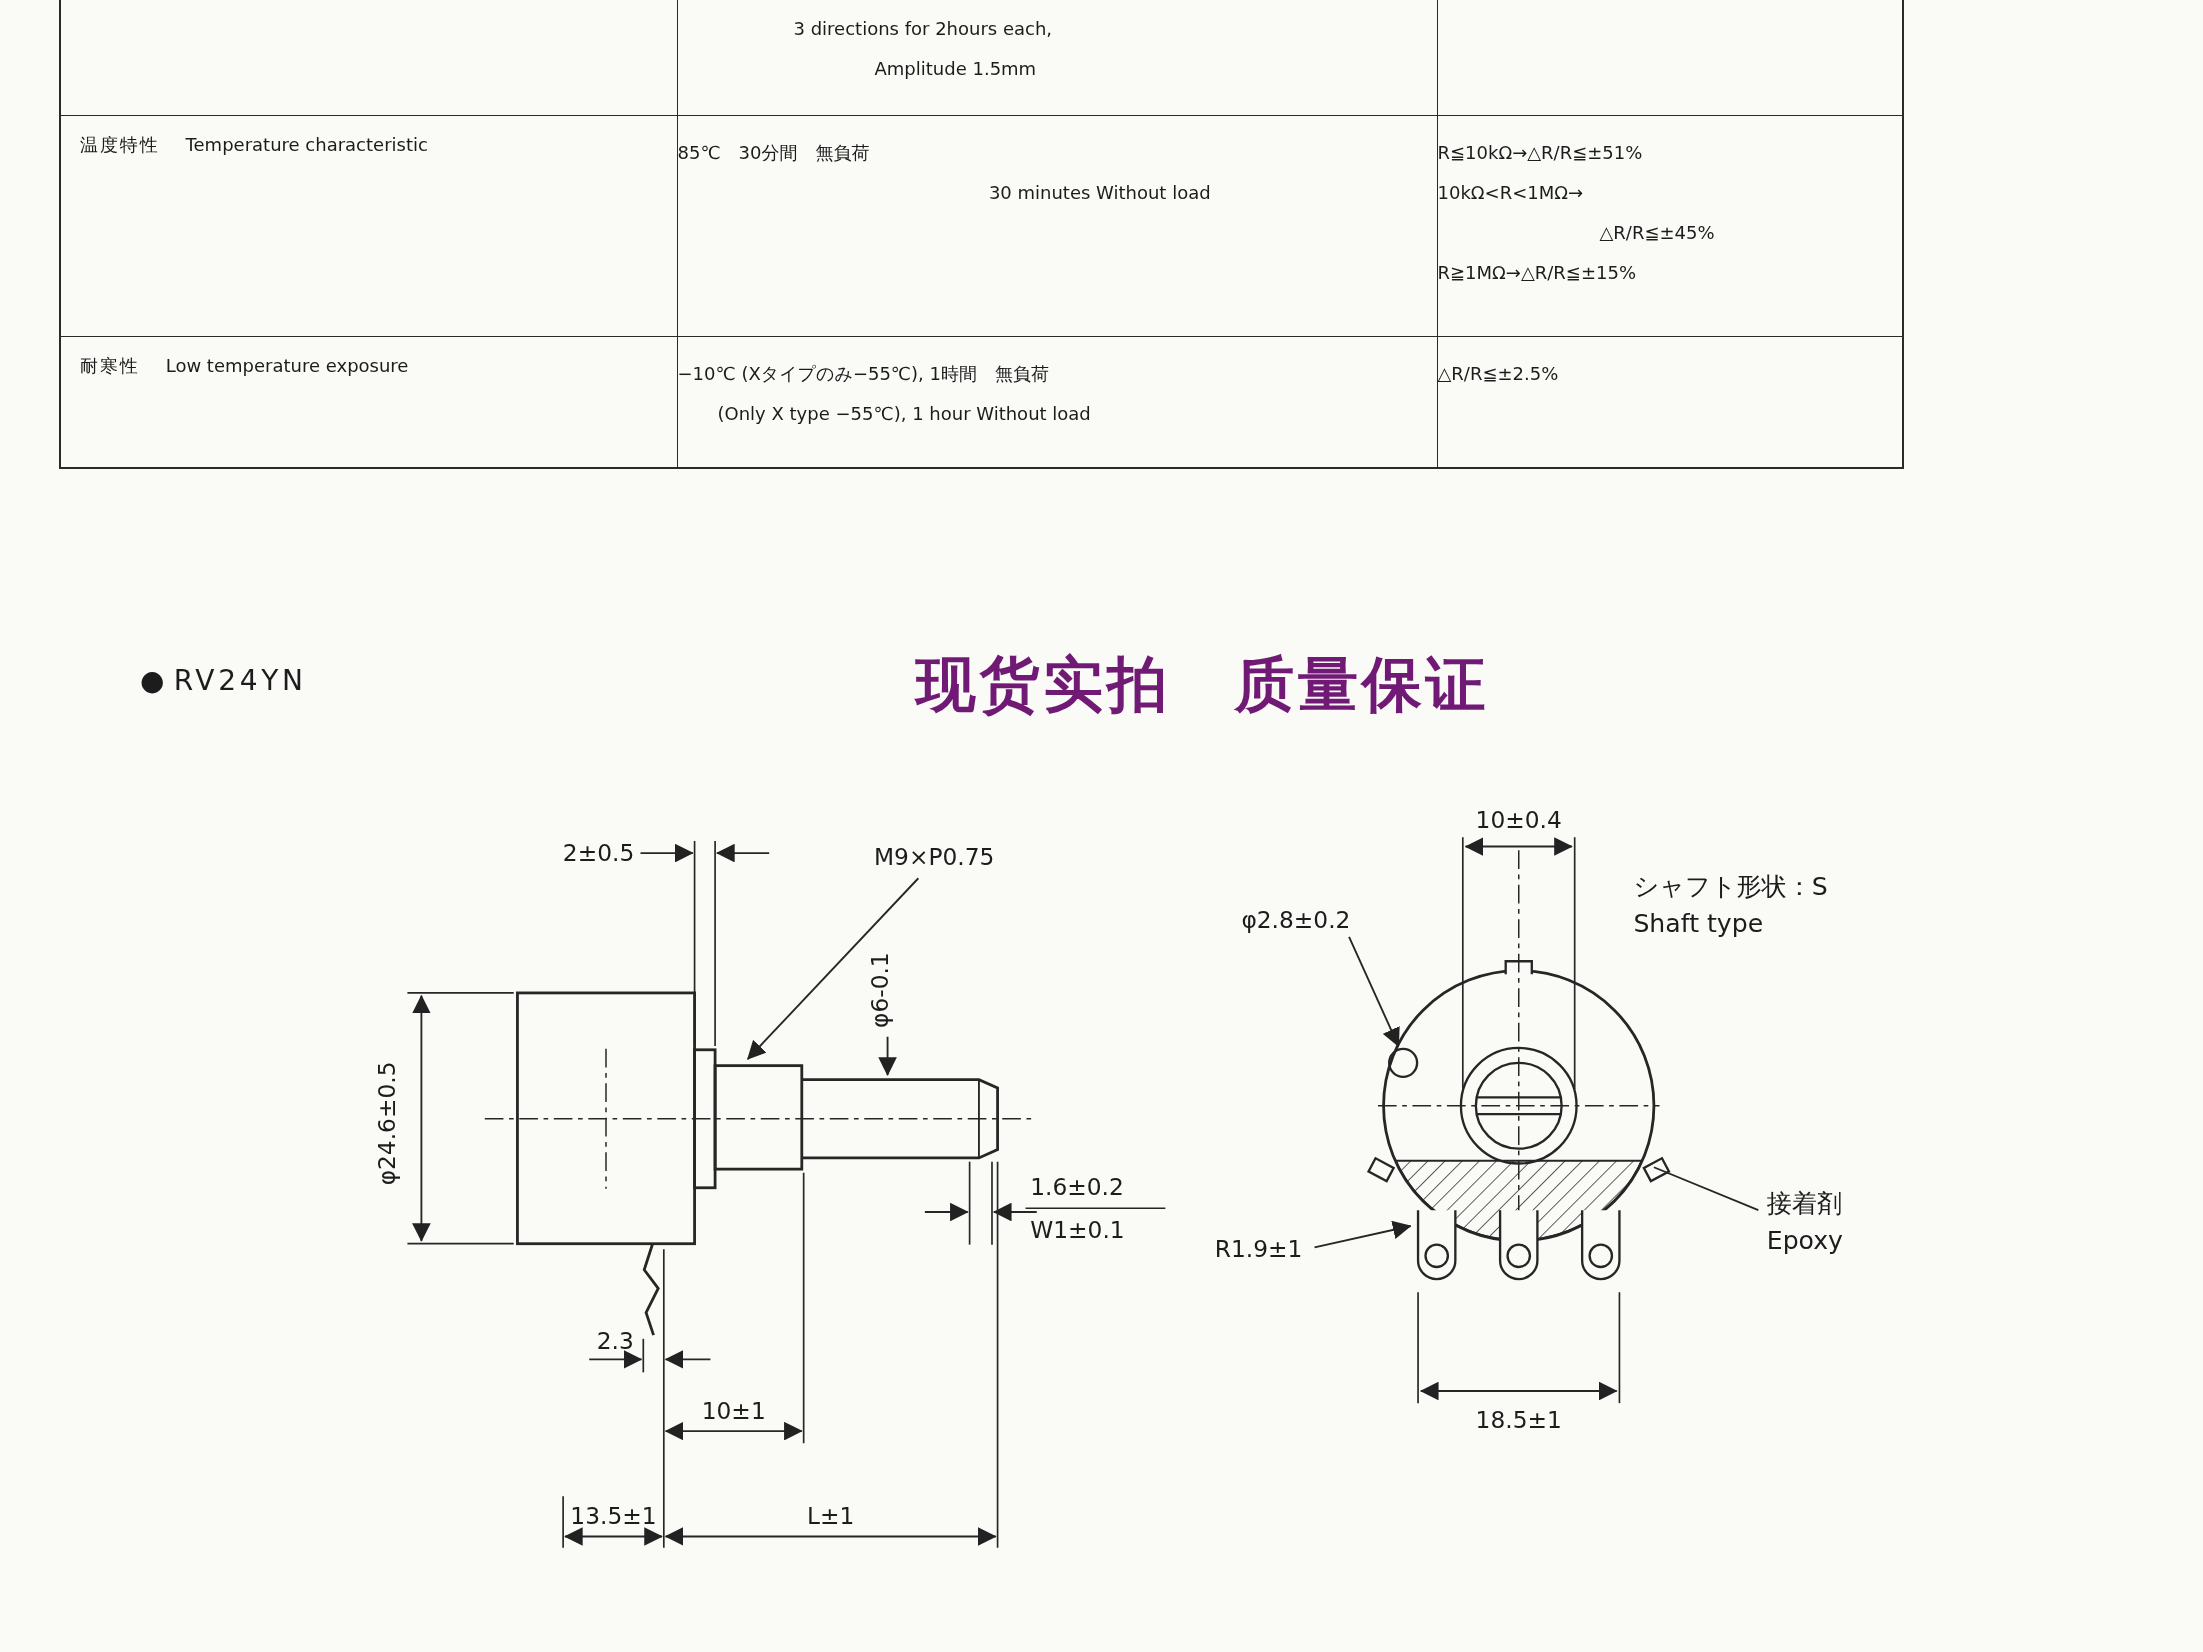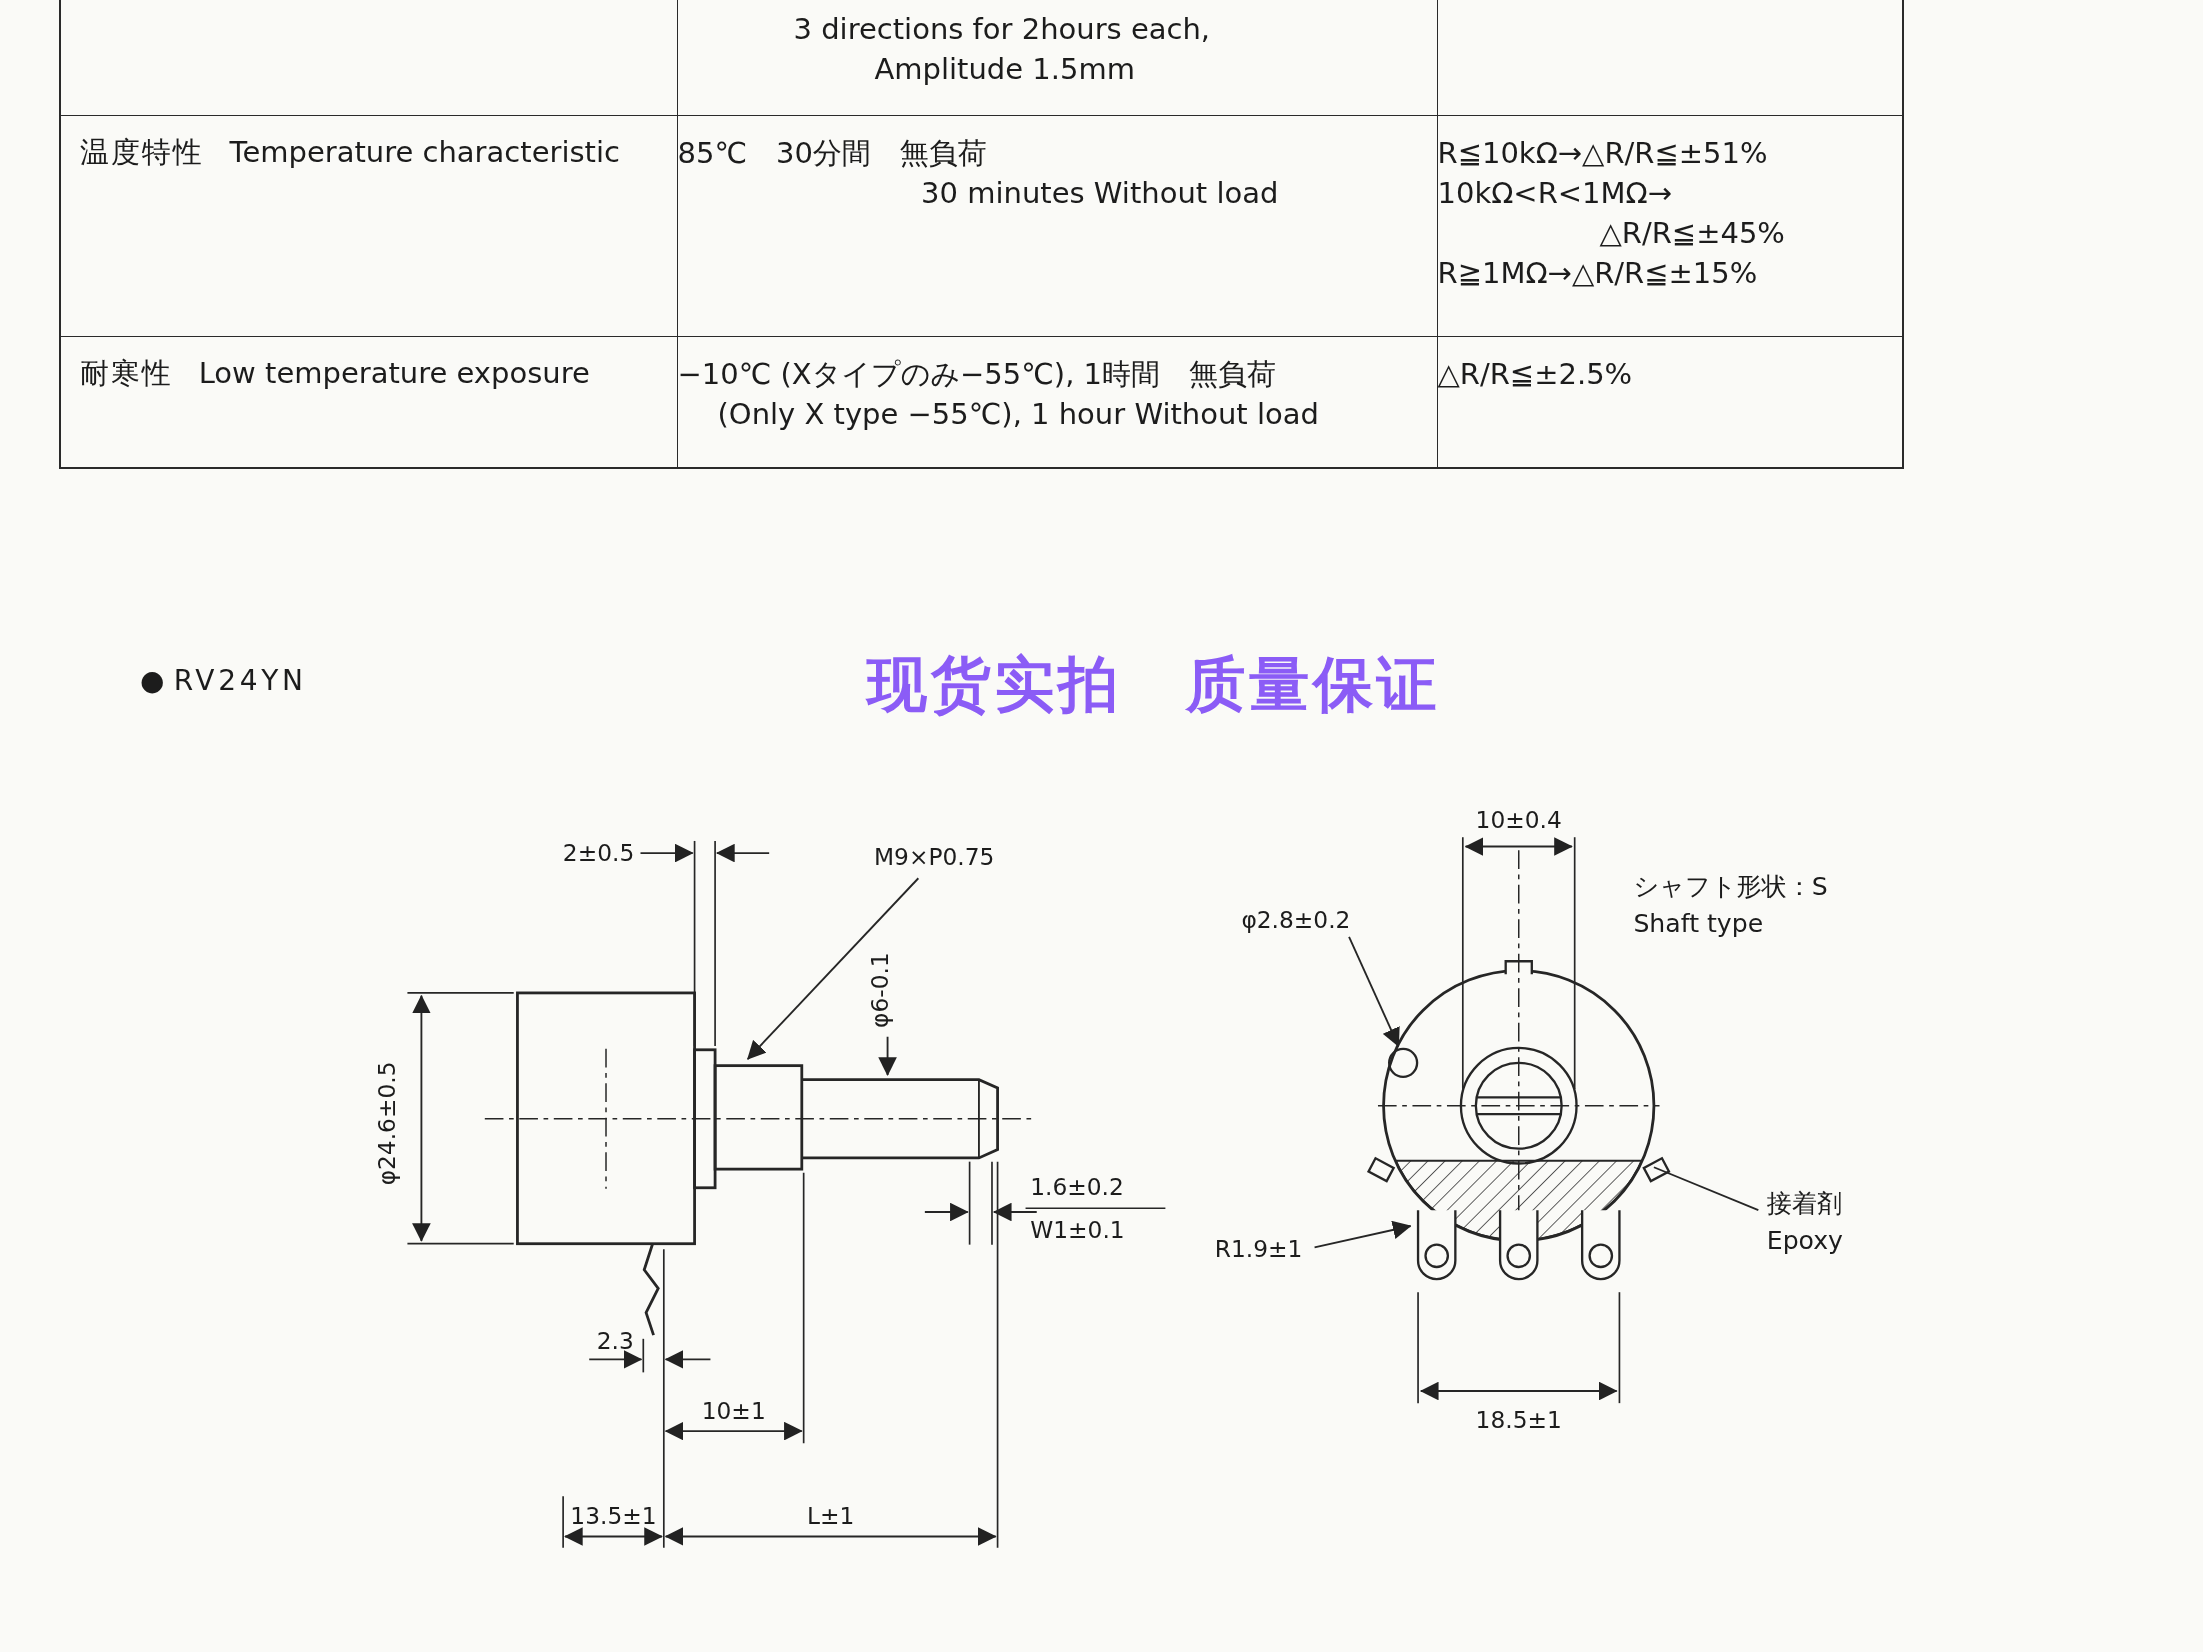--- a/index.html
+++ b/index.html
@@ -14,21 +14,21 @@
   .page{position:absolute;inset:0;}
 
   
   table.spec{
     position:absolute;left:59px;top:0;
     width:1843px;
     border-collapse:collapse;
     border:2.8px solid #2a2a2a;
     border-top:none;
     table-layout:fixed;
-    font-size:29px;
+    font-size:18px;
   }
   table.spec col.c1{width:617px;}
   table.spec col.c2{width:760px;}
   table.spec col.c3{width:466px;}
   table.spec td{
     border:1.9px solid #2a2a2a;
     vertical-align:top;
     padding:17px 7.5px 7.5px 0;
   }
   td.c-item{padding-left:45px;}
@@ -50,22 +50,23 @@
   .i326{padding-left:304px;}
 
   
   .model-label{
     position:absolute;left:140px;top:664px;
     font-size:28px;letter-spacing:3.7px;
     display:flex;align-items:center;gap:5.6px;
   }
   .main-title{
     position:absolute;left:867px;top:645px;width:671px;
+    text-align:center;
     font-size:60px;font-weight:bold;letter-spacing:3.7px;
-    color:#8b5cf6;
+    color:#701a75;
   }
 
   
   svg.drawings{position:absolute;left:0;top:0;pointer-events:none;}
   svg text{font-family:"DejaVu Sans","Liberation Sans",sans-serif;fill:#1c1c1c;}
   .dim-t{font-size:25px;}
   .ann-t{font-size:27px;}
 </style>
 </head>
 <body>

